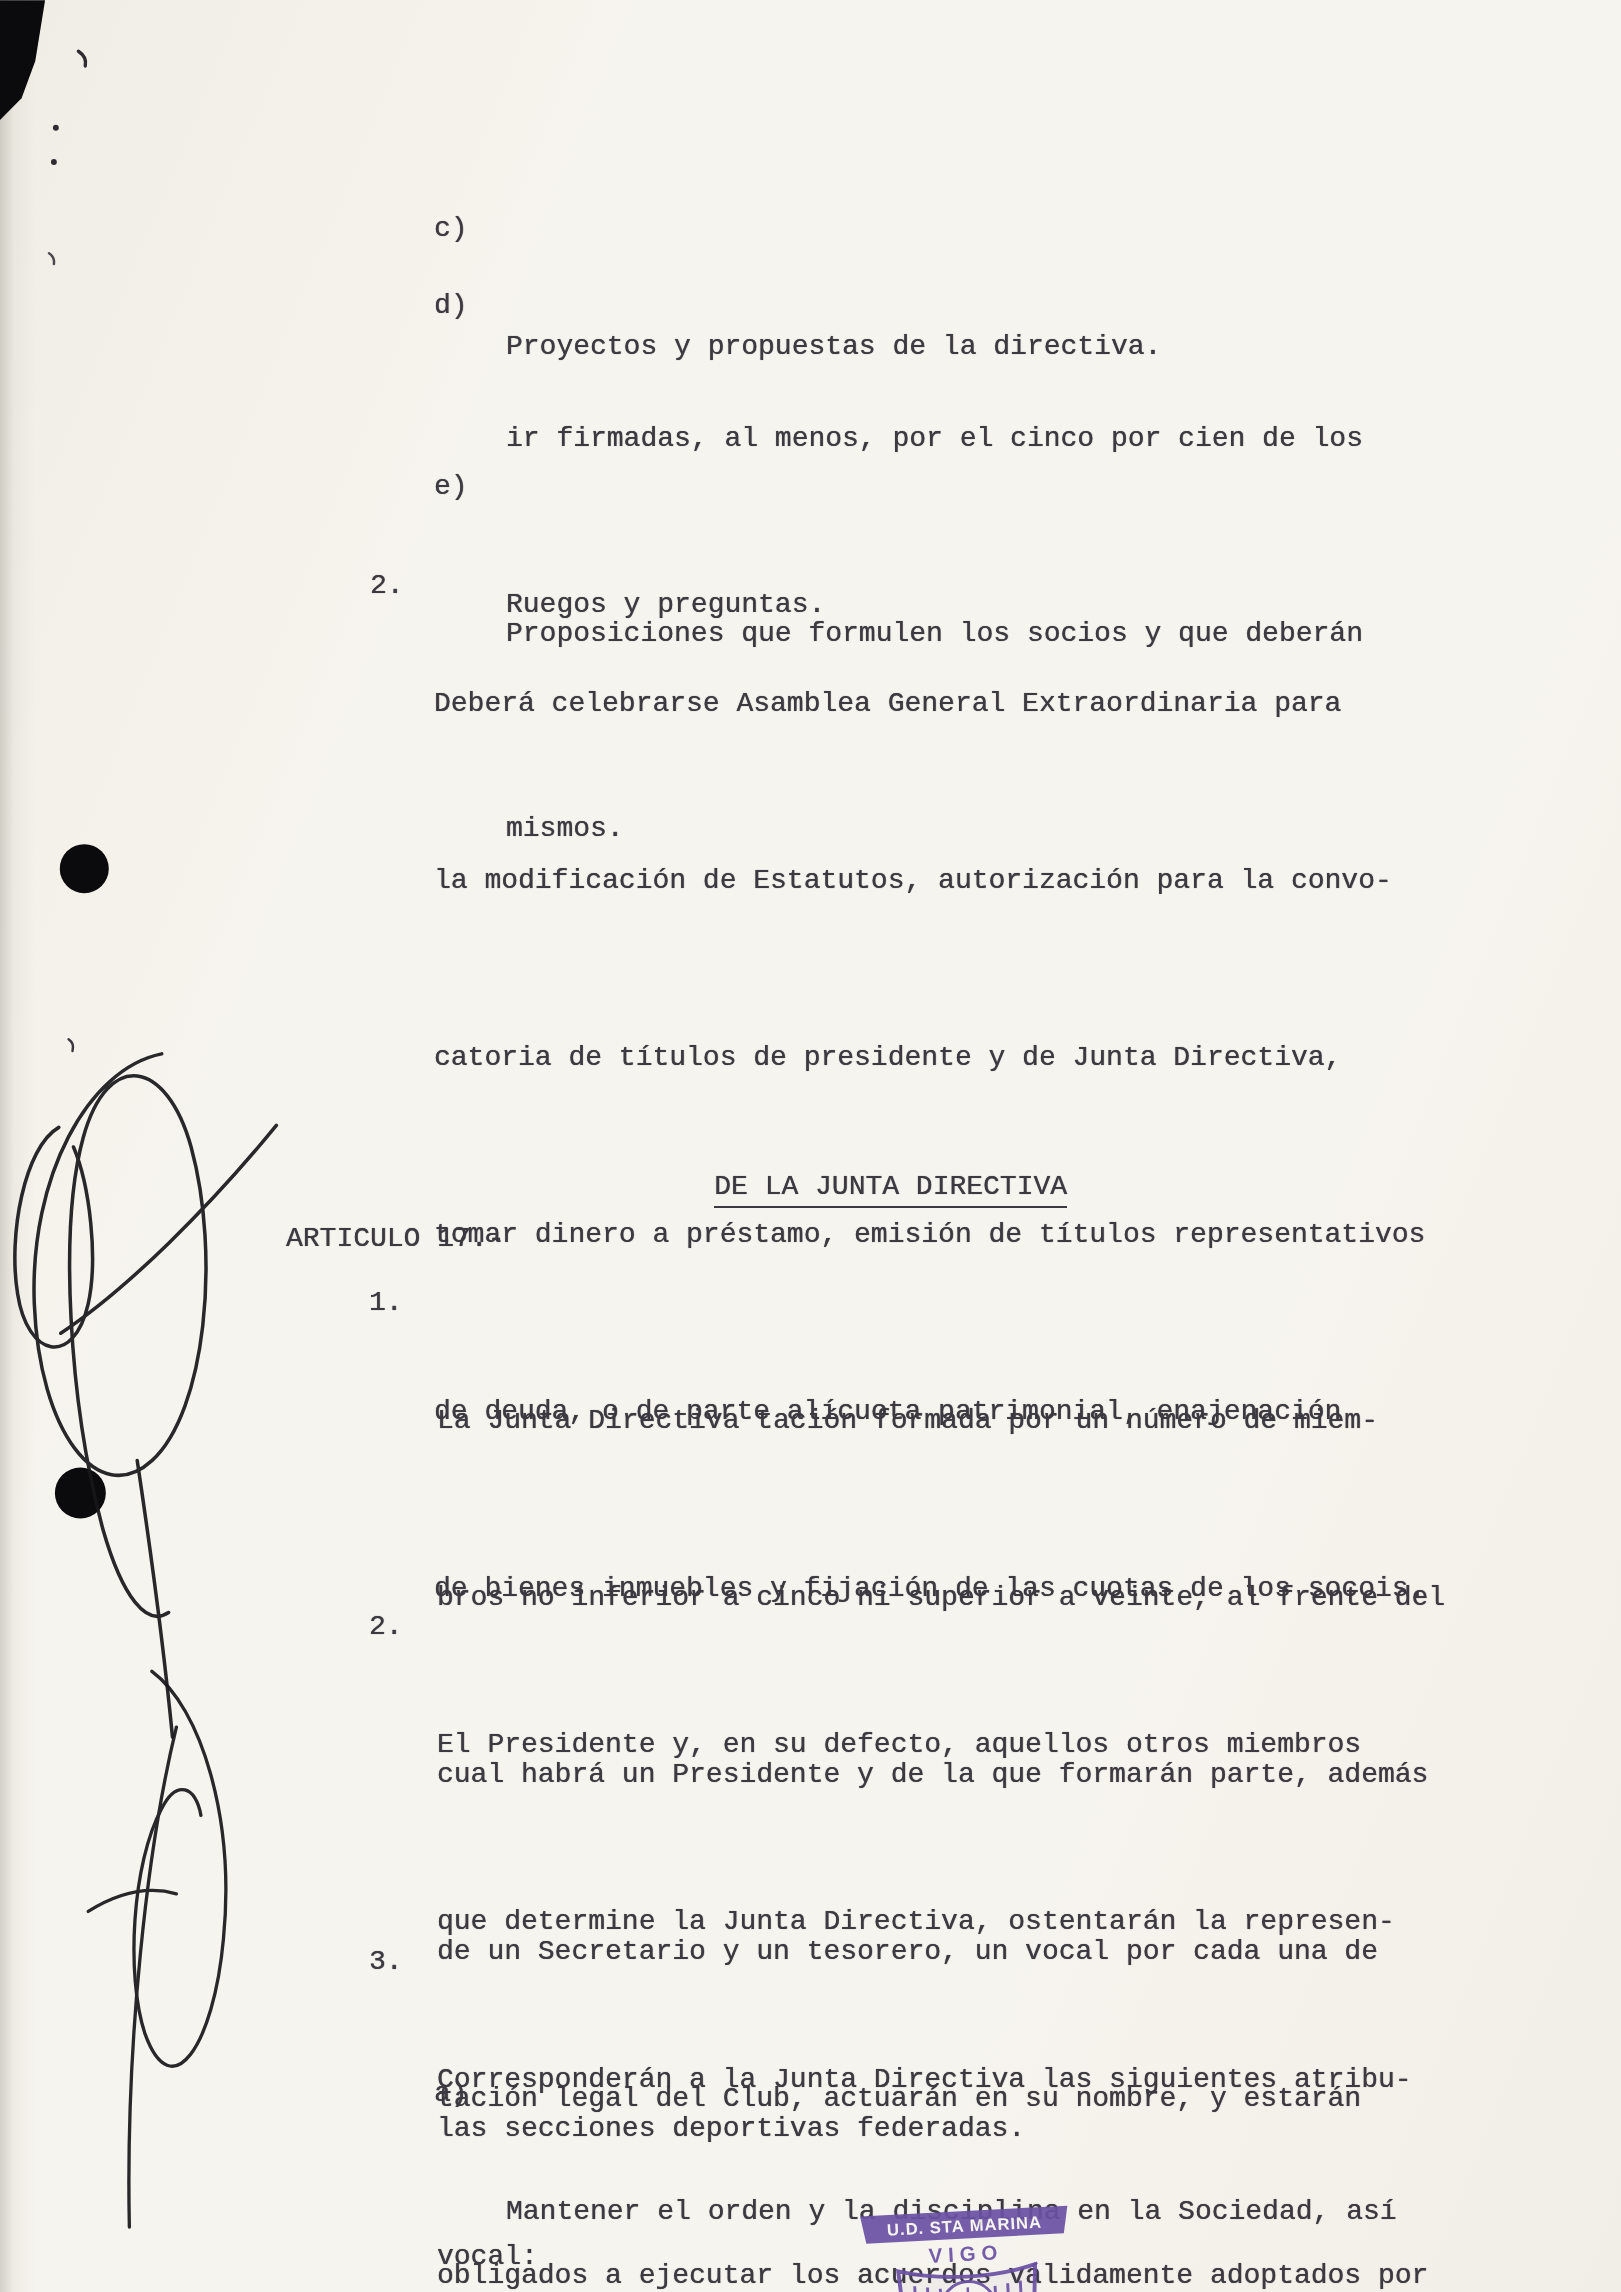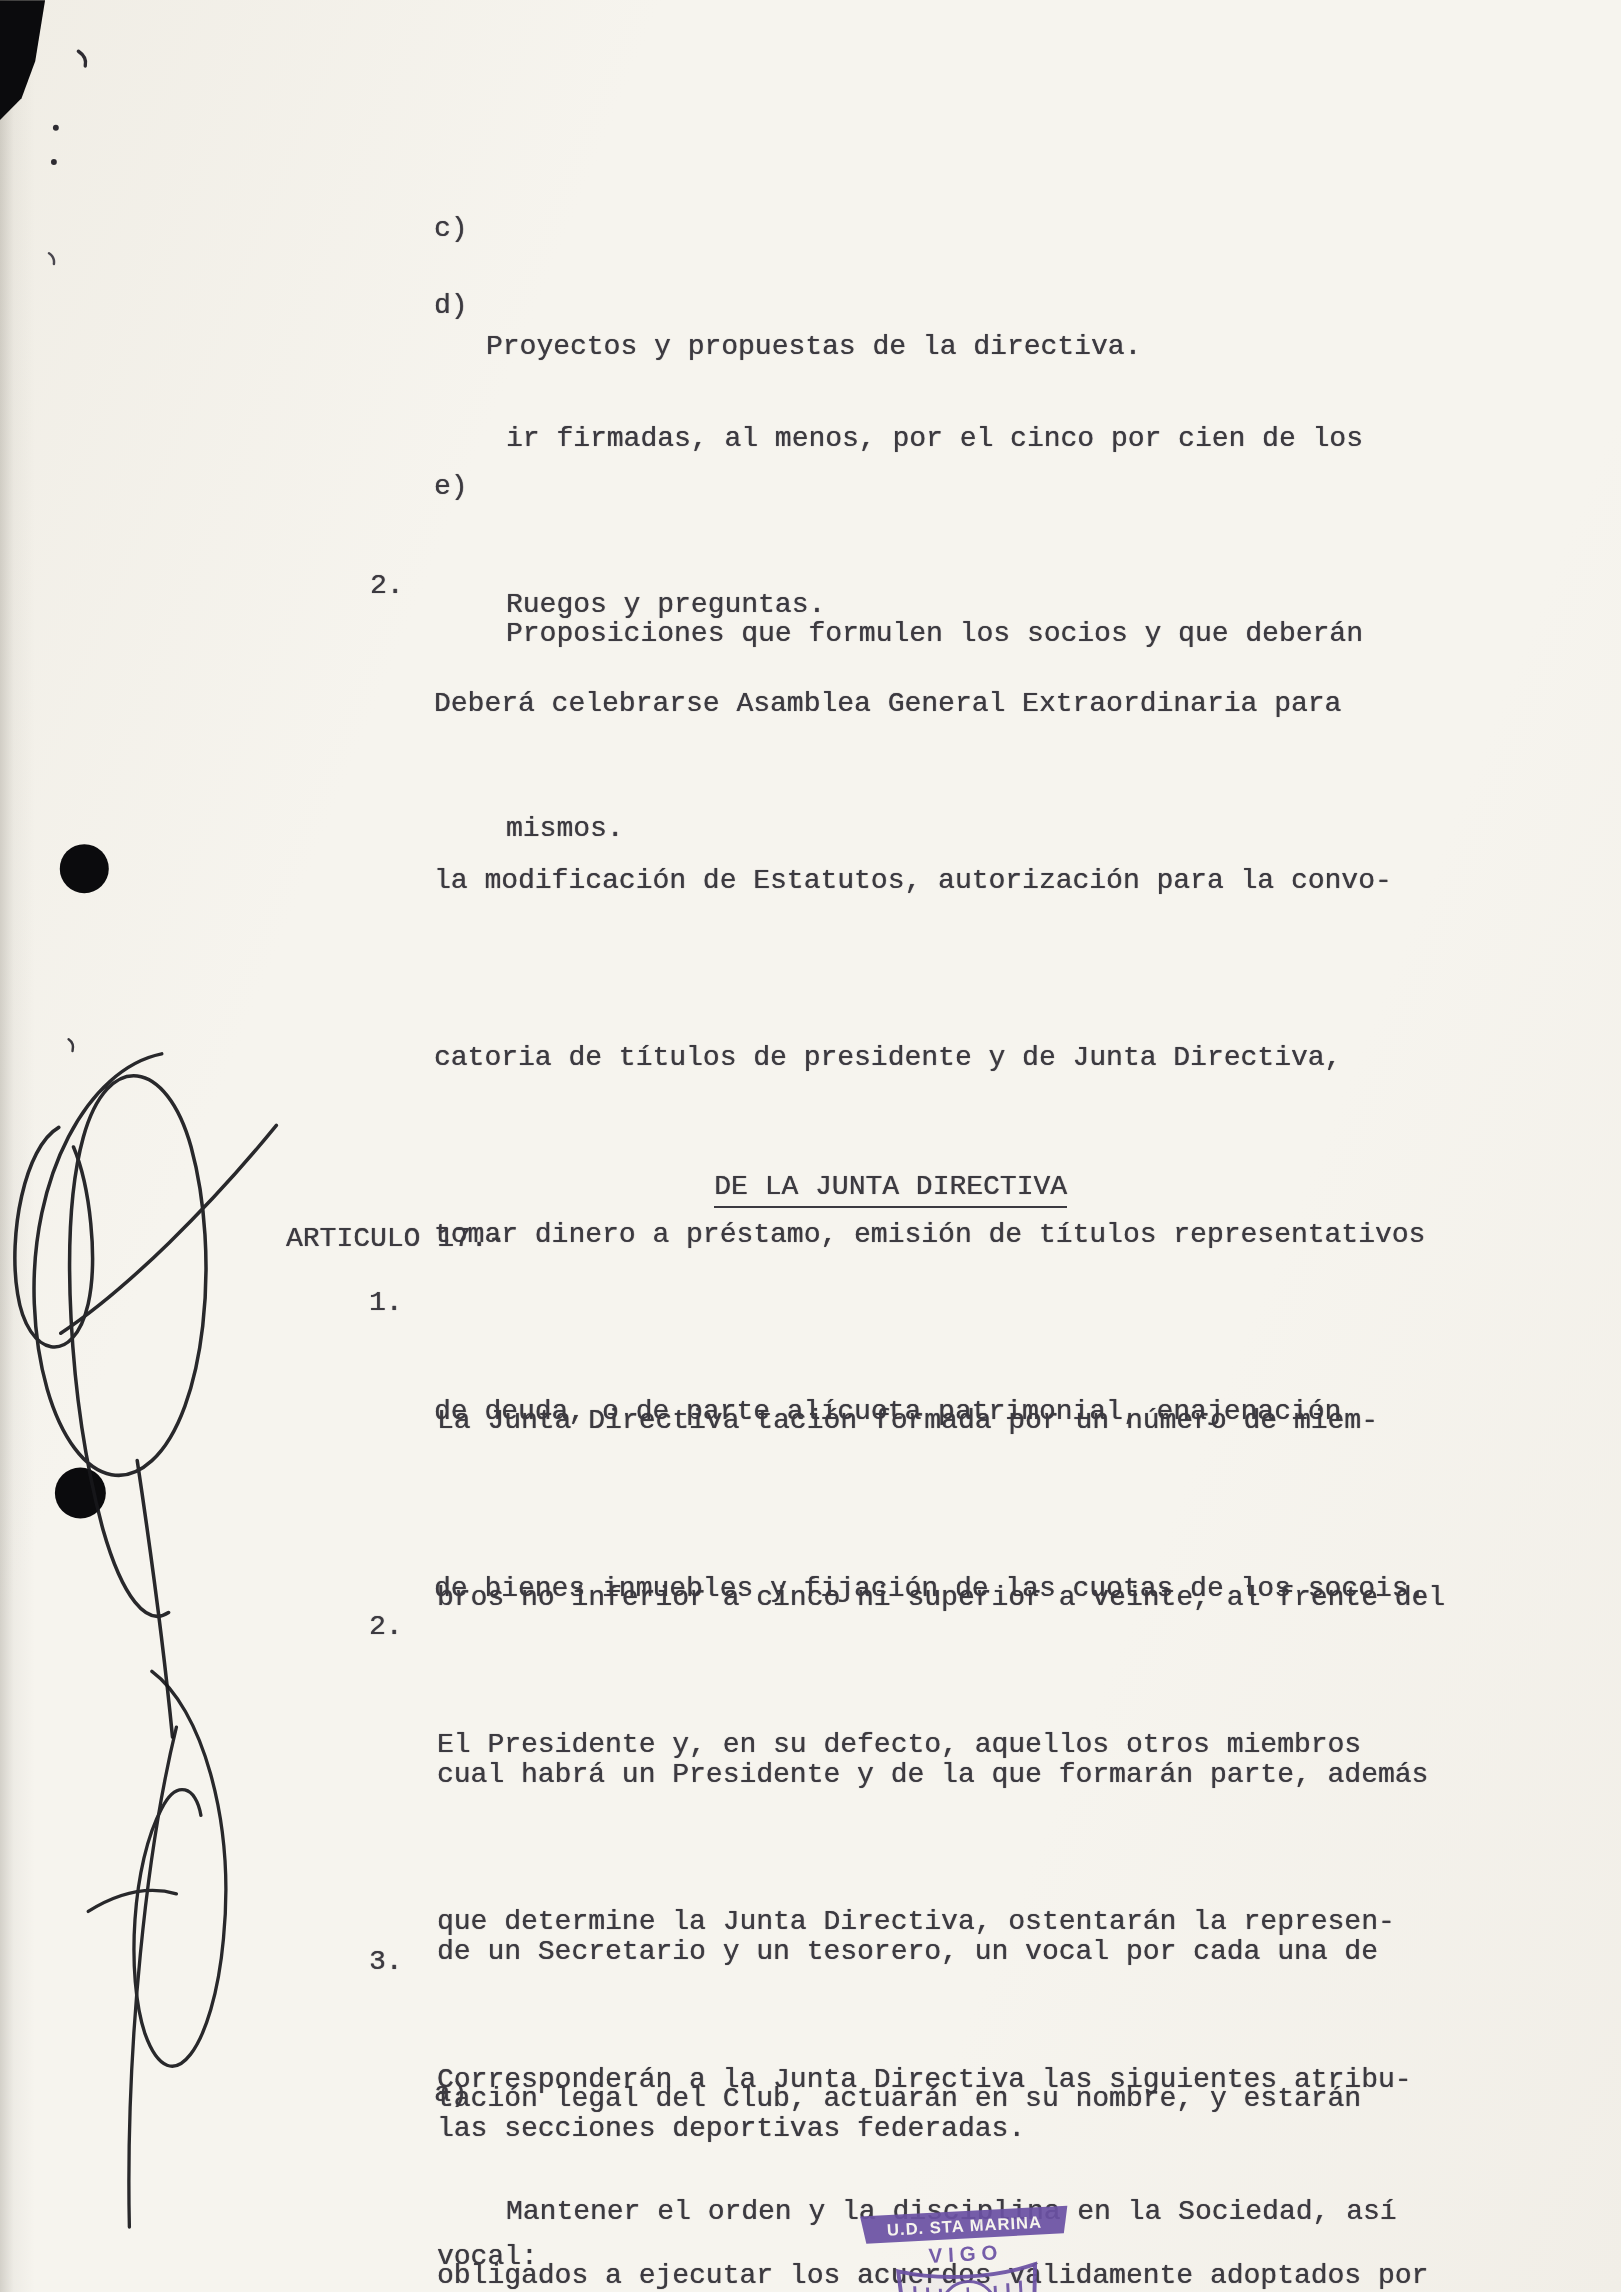--- a/index.html
+++ b/index.html
@@ -68,21 +68,21 @@
     </g>
 
     <g stroke="#17171b" stroke-width="3.4" fill="none" opacity="0.92" stroke-linecap="round">
       <path d="M155 1705 C 205 1742, 240 1855, 228 1978 C 218 2088, 175 2150, 148 2075 C 128 2015, 135 1900, 165 1845 C 180 1815, 200 1822, 205 1852"></path>
       <path d="M180 1762 C 150 1885, 128 2085, 132 2272"></path>
       <path d="M90 1950 C 122 1930, 152 1924, 180 1932"></path>
     </g>
   </svg>
 
   <div class="typed" style="left:434px; top:199px">c)</div>
-  <div class="typed" style="left:486px; top:199px">
+  <div class="typed" style="left:506px; top:199px">
     <div>Proyectos y propuestas de la directiva.</div>
   </div>
 
   <div class="typed" style="left:434px; top:276px">d)</div>
   <div class="typed lh66" style="left:506px; top:276px">
     <div>ir firmadas, al menos, por el cinco por cien de los</div>
     <div>Proposiciones que formulen los socios y que deberán</div>
     <div>mismos.</div>
   </div>
 

